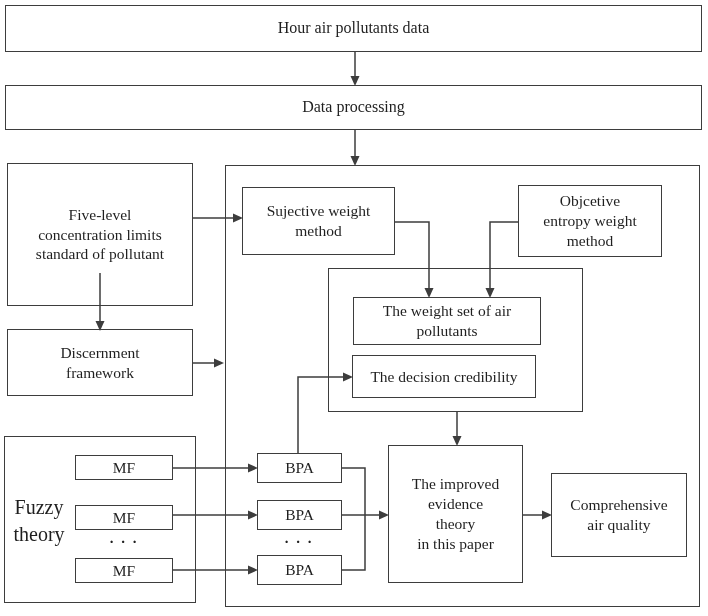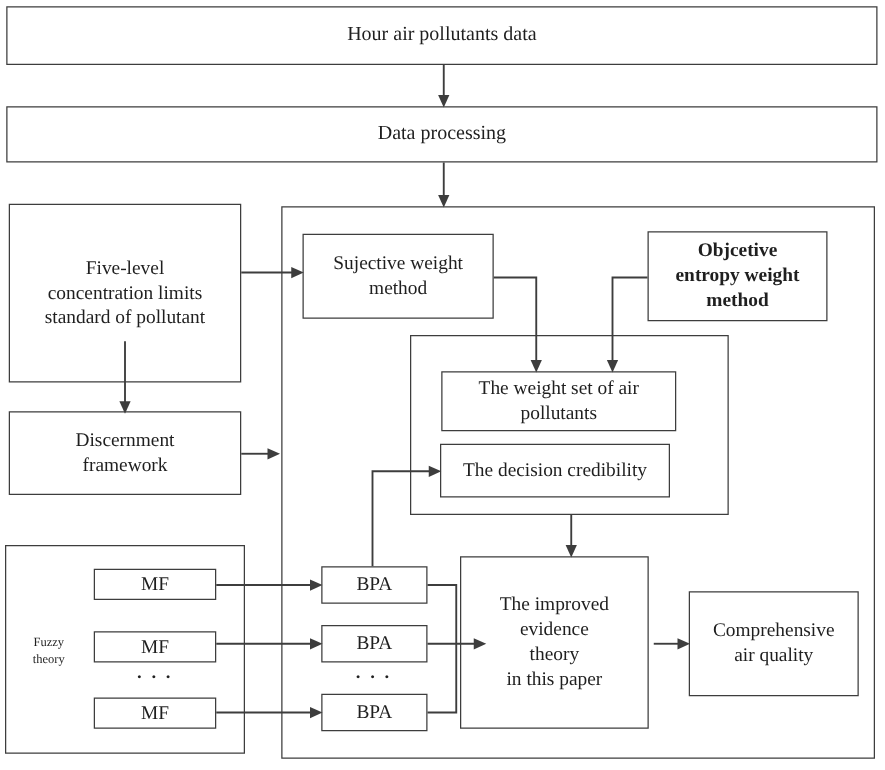--- a/index.html
+++ b/index.html
@@ -35,21 +35,21 @@
     background: transparent;
     box-sizing: border-box;
   }
   .floating-label {
     position: absolute;
     display: flex;
     align-items: center;
     justify-content: center;
     text-align: center;
     white-space: pre-line;
-    font-size: 10px;
+    font-size: 20px;
     line-height: 1.35;
   }
   .dots {
     position: absolute;
     display: flex;
     align-items: center;
     justify-content: center;
     font-size: 15px;
     letter-spacing: 2px;
     font-weight: bold;
@@ -87,37 +87,37 @@
   <div class="box" style="left:75px; top:455px; width:98px; height:25px;">MF</div>
   <div class="box" style="left:75px; top:505px; width:98px; height:25px;">MF</div>
   <div class="dots" style="left:99px; top:528px; width:50px; height:20px;">. . .</div>
   <div class="box" style="left:75px; top:558px; width:98px; height:25px;">MF</div>
 
   <div class="container-box" style="left:225px; top:165px; width:475px; height:442px;"></div>
 
   <div class="box" style="left:242px; top:187px; width:153px; height:68px;">Sujective weight
 method</div>
 
-  <div class="box" style="left:518px; top:185px; width:144px; height:72px;font-weight:bold;">Objcetive
+  <div class="box" style="left:518px; top:185px; width:144px; height:72px;">Objcetive
 entropy weight
 method</div>
 
   <div class="container-box" style="left:328px; top:268px; width:255px; height:144px;"></div>
 
   <div class="box" style="left:353px; top:297px; width:188px; height:48px;">The weight set of air
 pollutants</div>
 
   <div class="box" style="left:352px; top:355px; width:184px; height:43px;">The decision credibility</div>
 
   <div class="box" style="left:257px; top:453px; width:85px; height:30px;">BPA</div>
   <div class="box" style="left:257px; top:500px; width:85px; height:30px;">BPA</div>
   <div class="dots" style="left:274px; top:528px; width:50px; height:20px;">. . .</div>
   <div class="box" style="left:257px; top:555px; width:85px; height:30px;">BPA</div>
 
-  <div class="box" style="left:368px; top:445px; width:151px; height:138px;">The improved
+  <div class="box" style="left:388px; top:445px; width:135px; height:138px;">The improved
 evidence
 theory
 in this paper</div>
 
   <div class="box" style="left:551px; top:473px; width:136px; height:84px;">Comprehensive
 air quality</div>
 
   <svg class="connectors" width="708" height="616" viewBox="0 0 708 616">
     <g stroke="#3d3d3d" stroke-width="1.5" fill="none">
 

